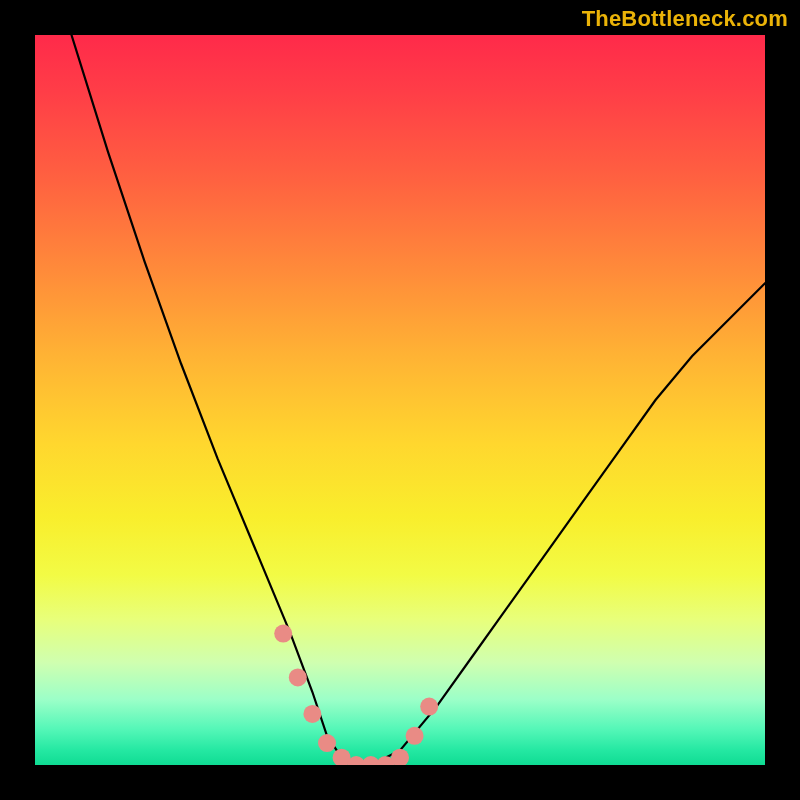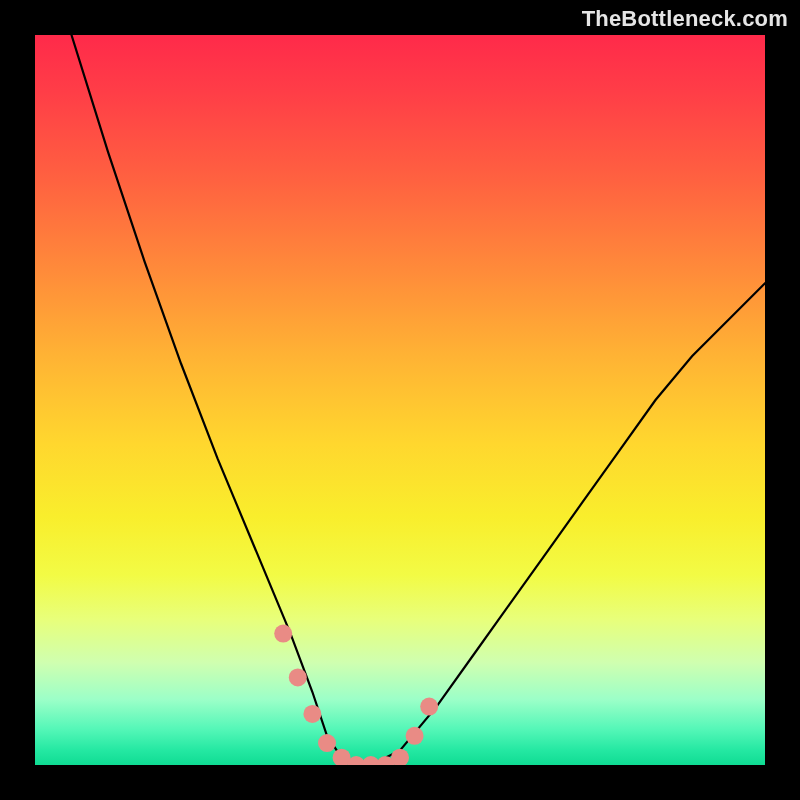--- a/index.html
+++ b/index.html
@@ -41,21 +41,21 @@
   .curve-svg {
     position: absolute;
     inset: 0;
     width: 100%;
     height: 100%;
   }
   .watermark {
     position: absolute;
     top: 6px;
     right: 12px;
-    color: #e5e5e5;
+    color: #eab308;
     font-size: 22px;
     font-weight: 600;
     letter-spacing: 0.2px;
   }
 </style>
 </head>
 <body>
 
 <div class="watermark">TheBottleneck.com</div>
 

